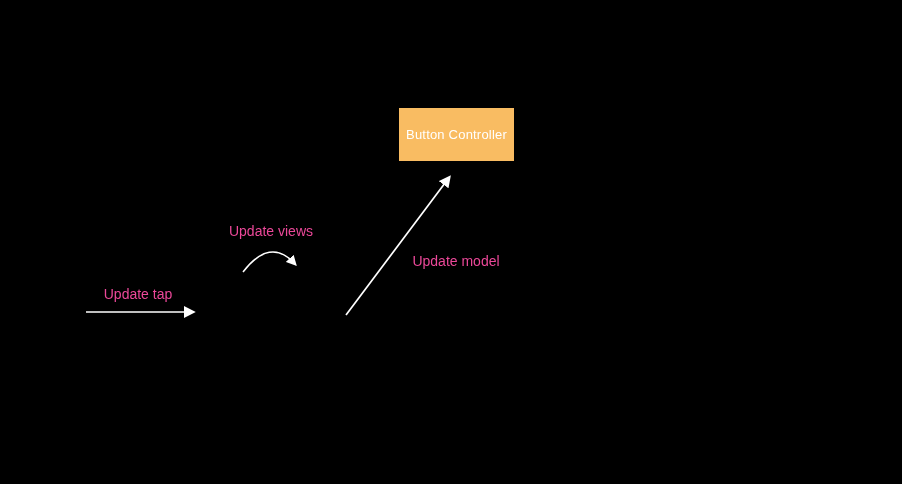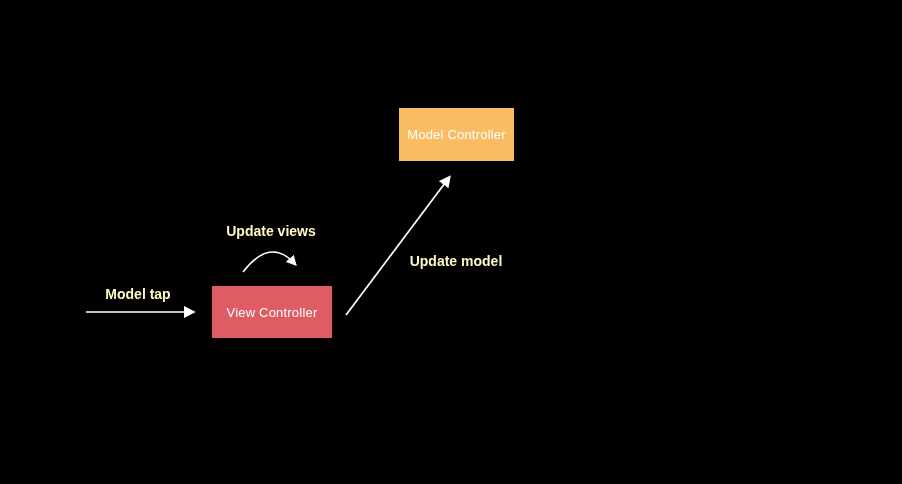--- a/index.html
+++ b/index.html
@@ -35,26 +35,25 @@
     height: 53px;
   }
   #view-node {
     left: 212px;
     top: 286px;
     width: 120px;
     height: 52px;
   }
   .edge-label {
     position: absolute;
-    color: #fef9c3;
+    color: #ec4899;
     font-size: 14px;
     line-height: 15px;
     white-space: nowrap;
     transform: translateX(-50%);
-    font-weight: bold;
   }
   #button-tap-label  { left: 138px; top: 287px; }
   #update-views-label{ left: 271px; top: 224px; }
   #update-model-label{ left: 456px; top: 254px; text-align: right; }
 </style>
 </head>
 <body>
 
 <div id="canvas" style="background-color: rgb(0, 0, 0);">
 
@@ -66,25 +65,22 @@
     </defs>
 
     <line x1="86" y1="312" x2="191" y2="312" stroke-width="1.7" fill="none" marker-end="url(#ah)" stroke="#ffffff"></line>
 
     <path d="M243,272 Q270,237 294,263" stroke-width="1.5" fill="none" marker-end="url(#ah)" stroke="#ffffff"></path>
 
     <line x1="346" y1="315" x2="448" y2="179" stroke-width="1.7" fill="none" marker-end="url(#ah)" stroke="#ffffff"></line>
   </svg>
 
   <div class="node" id="model-node" style="background-color: rgb(249, 188, 98);">
-    <span style="color: rgb(255, 255, 255);">Model Controller</span>
+    <span style="color: rgb(255, 255, 255);">Button Controller</span>
   </div>
 
-  <div class="node" id="view-node" style="background-color: rgb(224, 92, 100);">
-    <span style="color: rgb(255, 255, 255);">View Controller</span>
-  </div>
 
-  <div class="edge-label" id="button-tap-label">Model tap</div>
+  <div class="edge-label" id="button-tap-label">Update tap</div>
 
   <div class="edge-label" id="update-views-label">Update views</div>
 
   <div class="edge-label" id="update-model-label">Update model</div>
 </div>
 
 </body></html>

